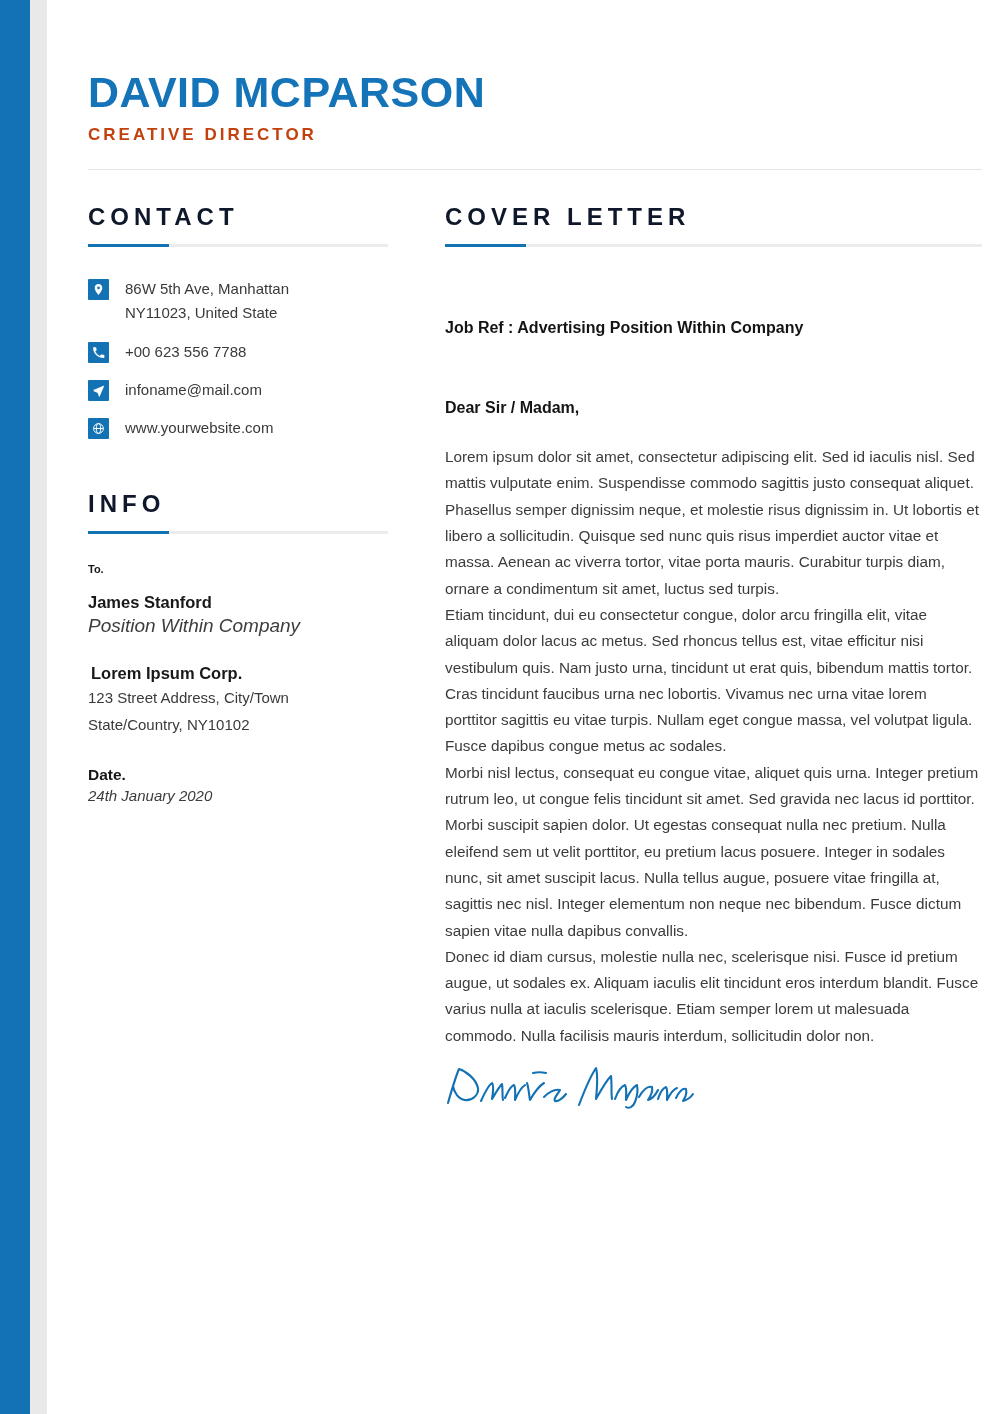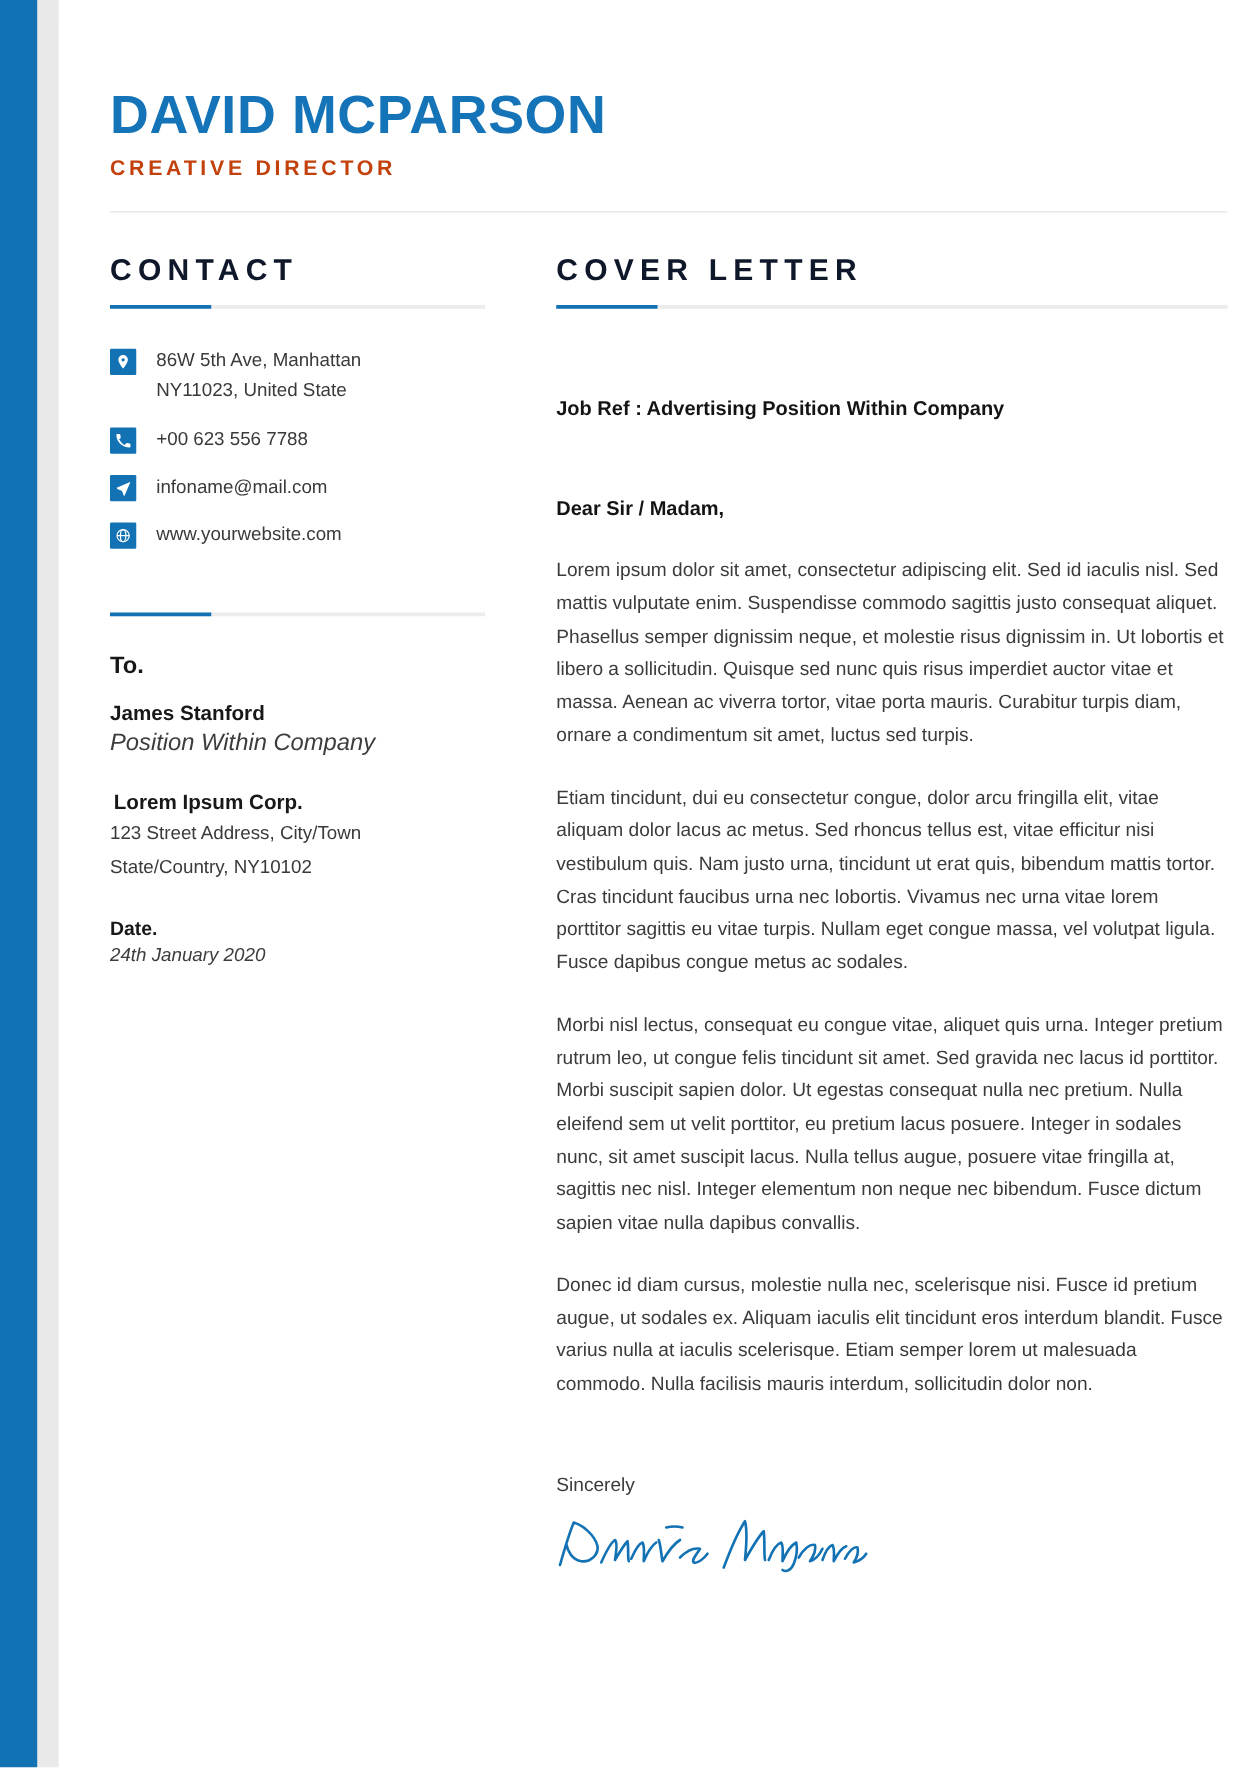--- a/index.html
+++ b/index.html
@@ -112,21 +112,21 @@
     margin-left: 16px;
     font-size: 15px;
     color: #3a3a3a;
     line-height: 1.62;
   }
 
   
   .info-block { margin-top: 49px; }
   .info-body { margin-top: 29px; }
   .info-label {
-    font-size: 19px;
+    font-size: 11px;
     font-weight: bold;
     color: #181818;
   }
   .info-name {
     margin-top: 18px;
     font-size: 16.5px;
     font-weight: bold;
     color: #181818;
   }
   .info-italic {
@@ -168,21 +168,20 @@
     font-weight: bold;
     color: #141414;
   }
   .salutation {
     margin-top: 62px;
     font-size: 16px;
     font-weight: bold;
     color: #141414;
   }
   .para {
-    margin-top: 24px;
     font-size: 15.3px;
     color: #3b3b3b;
     line-height: 1.72;
     text-align: left;
   }
   .para.first { margin-top: 27px; }
 
   .closing {
     margin-top: 59px;
     font-size: 15.3px;
@@ -255,20 +254,21 @@
                 <path d="M3 12h18"></path>
               </svg>
             </span>
             <span class="contact-text">www.yourwebsite.com</span>
           </div>
 
         </div>
       </div>
 
       <div class="info-block">
+        <div class="section-title">INFO</div>
         <div class="section-underline"></div>
 
         <div class="info-body">
           <div class="info-label">To.</div>
           <div class="info-name">James Stanford</div>
           <div class="info-italic">Position Within Company</div>
 
           <div class="info-company">Lorem Ipsum Corp.</div>
           <div class="info-addr">123 Street Address, City/Town</div>
           <div class="info-addr">State/Country, NY10102</div>
@@ -287,21 +287,20 @@
 
       <div class="letter">
         <div class="job-ref">Job Ref : Advertising Position Within Company</div>
         <div class="salutation">Dear Sir / Madam,</div>
 
         <p class="para first">Lorem ipsum dolor sit amet, consectetur adipiscing elit. Sed id iaculis nisl. Sed mattis vulputate enim. Suspendisse commodo sagittis justo consequat aliquet. Phasellus semper dignissim neque, et molestie risus dignissim in. Ut lobortis et libero a sollicitudin. Quisque sed nunc quis risus imperdiet auctor vitae et massa. Aenean ac viverra tortor, vitae porta mauris. Curabitur turpis diam, ornare a condimentum sit amet, luctus sed turpis.</p>
         <p class="para">Etiam tincidunt, dui eu consectetur congue, dolor arcu fringilla elit, vitae aliquam dolor lacus ac metus. Sed rhoncus tellus est, vitae efficitur nisi vestibulum quis. Nam justo urna, tincidunt ut erat quis, bibendum mattis tortor. Cras tincidunt faucibus urna nec lobortis. Vivamus nec urna vitae lorem porttitor sagittis eu vitae turpis. Nullam eget congue massa, vel volutpat ligula. Fusce dapibus congue metus ac sodales.</p>
         <p class="para">Morbi nisl lectus, consequat eu congue vitae, aliquet quis urna. Integer pretium rutrum leo, ut congue felis tincidunt sit amet. Sed gravida nec lacus id porttitor. Morbi suscipit sapien dolor. Ut egestas consequat nulla nec pretium. Nulla eleifend sem ut velit porttitor, eu pretium lacus posuere. Integer in sodales nunc, sit amet suscipit lacus. Nulla tellus augue, posuere vitae fringilla at, sagittis nec nisl. Integer elementum non neque nec bibendum. Fusce dictum sapien vitae nulla dapibus convallis.</p>
         <p class="para">Donec id diam cursus, molestie nulla nec, scelerisque nisi. Fusce id pretium augue, ut sodales ex. Aliquam iaculis elit tincidunt eros interdum blandit. Fusce varius nulla at iaculis scelerisque. Etiam semper lorem ut malesuada commodo. Nulla facilisis mauris interdum, sollicitudin dolor non.</p>
 
-        <div class="closing">Sincerely</div>
 
         <div class="signature">
           <svg viewBox="0 0 250 58" width="250" height="58" fill="none" stroke="#1272b4" stroke-width="2.1" stroke-linecap="round" stroke-linejoin="round">
             <path d="M3 44 C7 30, 11 17, 14 10 C21 12, 31 20, 33 29 C34 36, 27 42, 20 41 C13 40, 9 33, 8 27"></path>
             <path d="M36 42 C40 33, 44 26, 47 24 C49 26, 48 34, 47 40 C50 35, 54 28, 57 25 C58 30, 57 37, 58 41"></path>
             <path d="M60 39 C63 32, 66 27, 69 26 C71 29, 70 36, 70 41 C73 34, 77 28, 80 26"></path>
             <path d="M82 24 C84 30, 84 37, 85 41 C89 34, 94 27, 99 24"></path>
             <path d="M88 14 C92 13, 97 13, 101 14"></path>
             <path d="M99 38 C104 33, 110 30, 115 31 C112 36, 108 40, 110 42 C113 43, 118 39, 121 35"></path>
             <path d="M134 46 C140 30, 147 15, 151 9 C153 16, 152 30, 151 40 C156 31, 162 21, 166 17 C167 25, 166 34, 167 40"></path>

